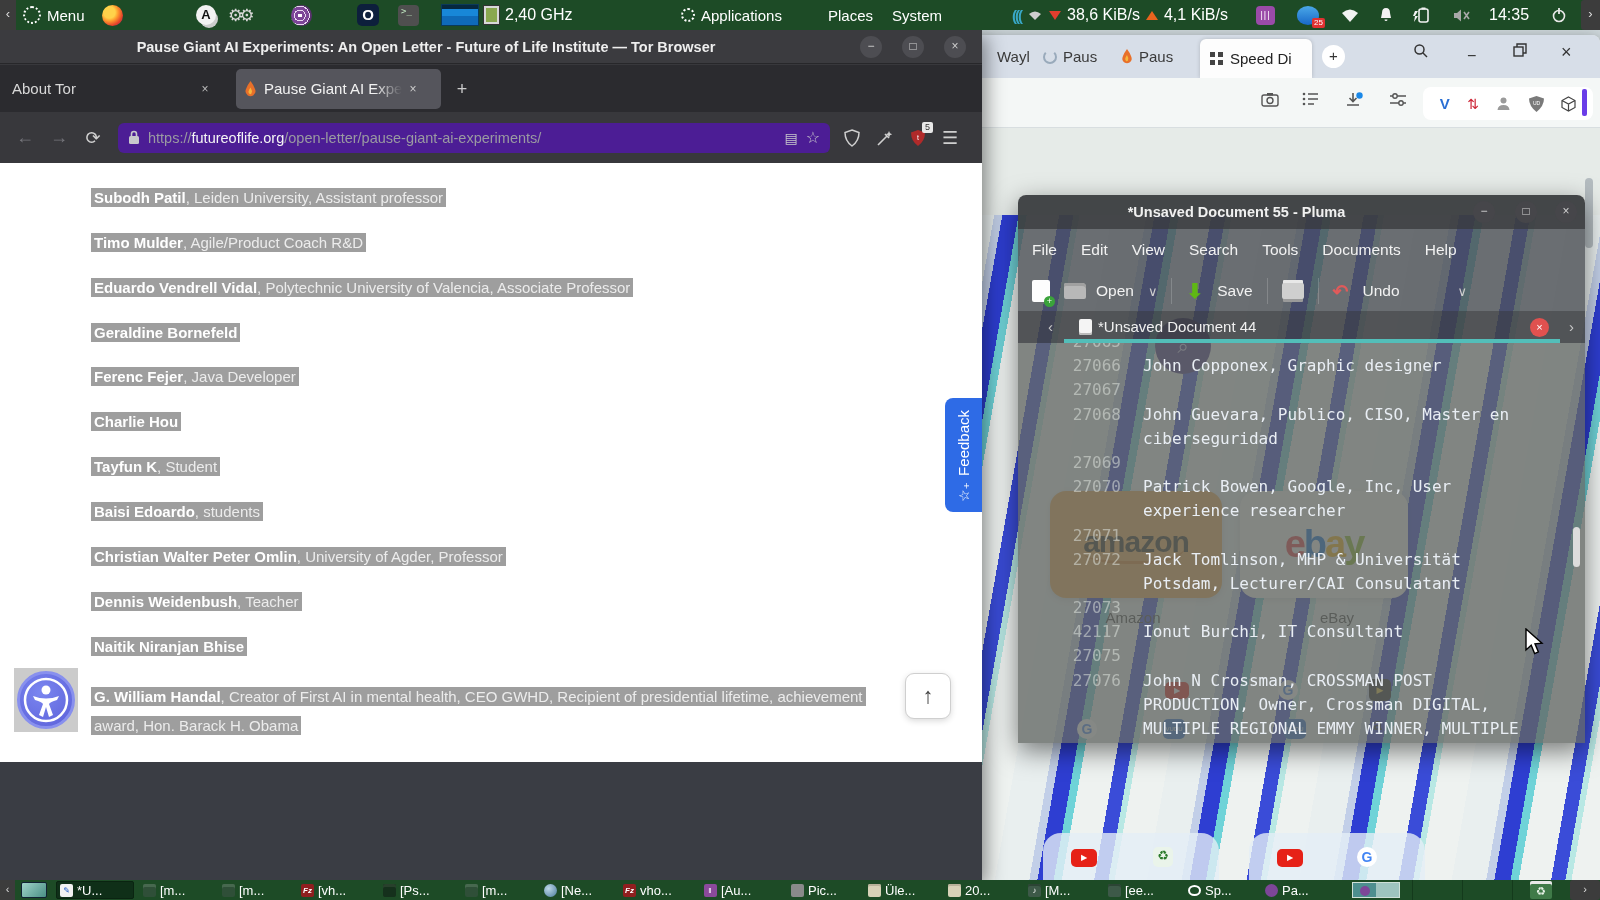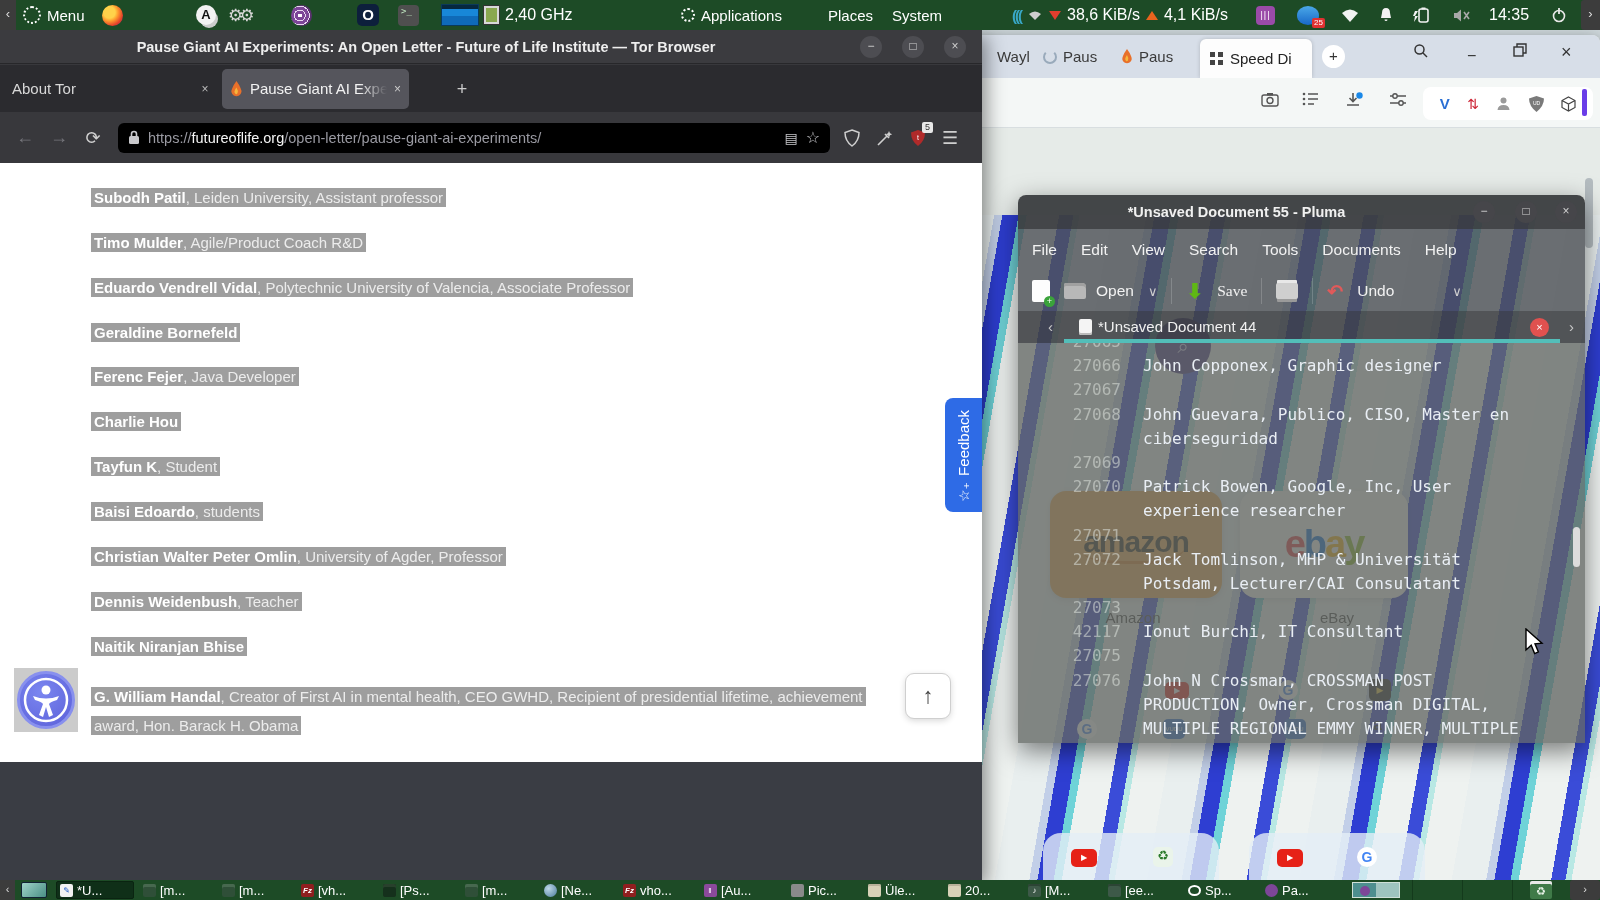--- a/index.html
+++ b/index.html
@@ -29,27 +29,27 @@
   .clock { font-size:16px; }
 
   
   .tor { position:absolute; left:0; top:30px; width:982px; height:850px; z-index:20; box-shadow:4px 6px 18px rgba(0,0,0,.45); background:#38383c; }
   .tor-title { position:absolute; left:0; top:0; width:100%; height:34px; background:#3b3b3f; border-bottom:1px solid #27272a; }
   .tor-title .t { position:absolute; left:0; right:130px; top:0; line-height:34px; text-align:center; color:#eee; font-size:14.5px; font-weight:bold; white-space:nowrap; overflow:hidden; }
   .wbtn { position:absolute; top:6px; width:22px; height:22px; border-radius:50%; background:#4d4d52; color:#cfcfcf; text-align:center; line-height:21px; font-size:12px; }
   .tor-tabs { position:absolute; left:0; top:35px; width:100%; height:47px; background:#2b2b2f; }
   .tab-about { position:absolute; left:0; top:0; width:218px; height:47px; color:#d8d8d8; font-size:15px; line-height:47px; padding-left:12px; }
   .tab-x { position:absolute; top:15px; width:18px; height:18px; color:#bbb; font-size:12px; text-align:center; line-height:18px; }
-  .tab-active { position:absolute; left:222px; top:4px; width:187px; height:40px; background:#55555c; border-radius:5px; color:#f2f2f2; font-size:15px; line-height:40px; display:flex; align-items:center; padding:0 8px; gap:7px; }
+  .tab-active { position:absolute; left:236px; top:4px; width:205px; height:40px; background:#55555c; border-radius:5px; color:#f2f2f2; font-size:15px; line-height:40px; display:flex; align-items:center; padding:0 8px; gap:7px; }
   .tab-active .lbl { white-space:nowrap; overflow:hidden; max-width:150px; -webkit-mask-image:linear-gradient(90deg,#000 80%,transparent); mask-image:linear-gradient(90deg,#000 80%,transparent); }
   .newtab { position:absolute; left:450px; top:12px; width:24px; height:24px; color:#ccc; font-size:18px; text-align:center; line-height:24px; }
   .tor-nav { position:absolute; left:0; top:82px; width:100%; height:51px; background:#38383c; display:flex; align-items:center; }
   .navic { color:#cfcfcf; font-size:18px; width:34px; text-align:center; }
   .navic.dim { color:#76767c; }
-  .urlbar { position:relative; margin-left:8px; width:712px; height:30px; background:#000000; border-radius:6px; display:flex; align-items:center; padding:0 10px; gap:8px; }
+  .urlbar { position:relative; margin-left:8px; width:712px; height:30px; background:#4c1d95; border-radius:6px; display:flex; align-items:center; padding:0 10px; gap:8px; }
   .urltext { font-size:14.5px; color:#9a9aa2; white-space:nowrap; overflow:hidden; flex:1; }
   .urltext b { color:#f5f5f5; font-weight:normal; }
   .urlic { color:#c8c8cc; font-size:14px; }
   .navright { display:flex; align-items:center; gap:16px; margin-left:14px; }
   .shield5 { position:relative; }
   .shield5 .badge { position:absolute; right:-7px; top:-7px; background:#e8e8e8; color:#333; font-size:9px; line-height:11px; padding:0 3px; border-radius:2px; }
   .tor-content { position:absolute; left:0; top:133px; width:100%; height:599px; background:#fff; overflow:hidden; }
   .sig { position:absolute; left:91px; font-size:15px; line-height:19px; max-width:820px; }
   .sig .sel { background:#9e9e9e; color:#ececec; padding:1px 3px; box-decoration-break:clone; -webkit-box-decoration-break:clone; }
   .sig .sel b { color:#fff; }
@@ -399,21 +399,21 @@
       <span>Documents</span>
       <span>Help</span>
     </div>
     <div class="pl-toolbar">
       <span class="tbic newdoc"></span>
       <span class="tbic folderic"></span>
       <span class="tbic" style="margin-left:10px;">Open</span>
       <span class="tbic chv">∨</span>
       <span class="tsep"></span>
       <span class="tbic saveic">⬇</span>
-      <span class="tbic" style="font-family:Liberation Serif, serif;">Save</span>
+      <span class="tbic" style="">Save</span>
       <span class="tsep"></span>
       <span class="tbic printic"></span>
       <span class="tsep"></span>
       <span class="tbic undoic">↶</span>
       <span class="tbic" style="">Undo</span>
       <span class="tbic chv" style="margin-left:58px;">∨</span>
     </div>
     <div class="pl-tabrow">
       <span class="nav" style="left:30px;">‹</span>
       <span class="doc"></span>

